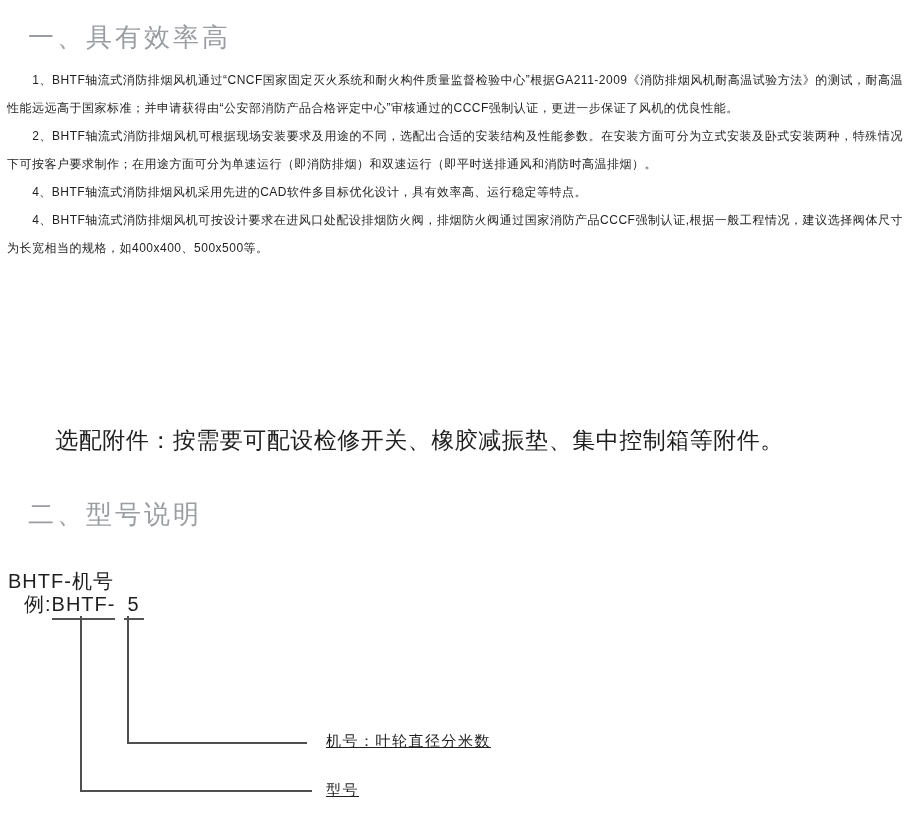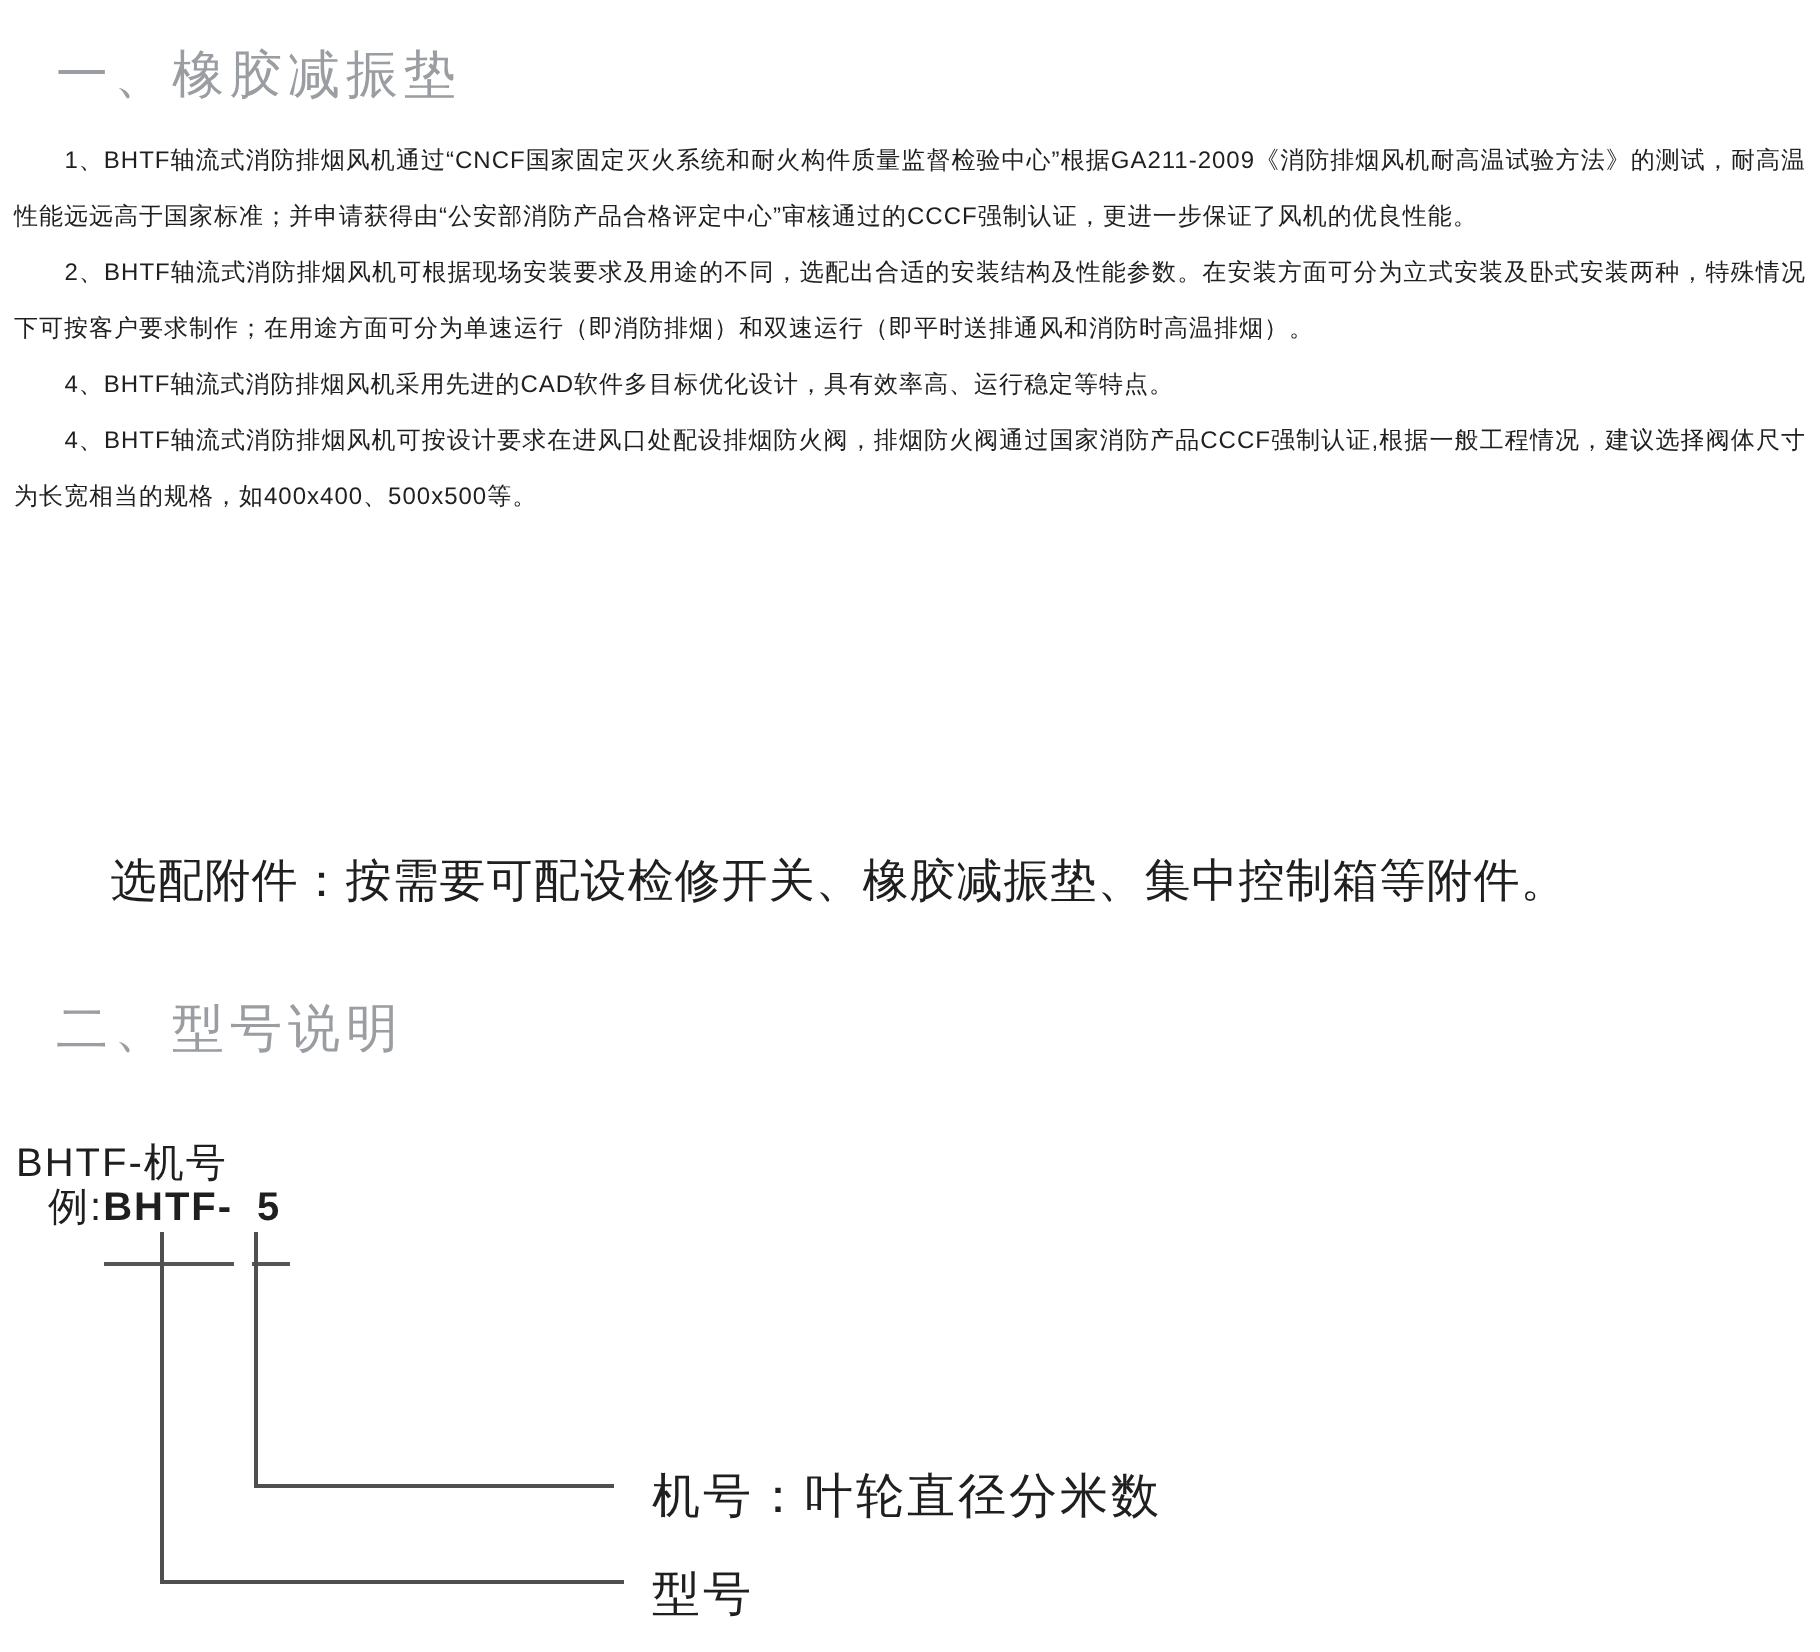--- a/index.html
+++ b/index.html
@@ -68,54 +68,54 @@
   .example-line {
     position: absolute;
     left: 24px; top: 34px;
     font-size: 20px;
     line-height: 21px;
     letter-spacing: 1px;
     white-space: nowrap;
   }
   .example-line .u {
     border-bottom: 2px solid #555555;
-    padding-bottom: 16px;
+    padding-bottom: 3px;
     display: inline-block;
-    font-weight: bold;
   }
   .example-line .num {
     margin-left: 9px;
     padding-left: 3px;
     padding-right: 4px;
   }
   .dline {
     position: absolute;
     background: #4f4f4f;
   }
   .vline { width: 2px; }
   .hline { height: 2px; }
   #vline-model  { left: 80px;  top: 56px;  height: 176px; }
   #vline-number { left: 127px; top: 56px;  height: 128px; }
   #hline-number { left: 127px; top: 182px; width: 180px; }
   #hline-model  { left: 80px;  top: 230px; width: 232px; }
   .callout {
     position: absolute;
-    font-size: 24px;
+    font-size: 15px;
     letter-spacing: 1.5px;
     white-space: nowrap;
+    text-decoration: underline;
   }
   #fan-number-callout { left: 326px; top: 172px; }
   #model-callout      { left: 326px; top: 221px; }
 </style>
 </head>
 <body>
 
 <div>
 
-  <h2 class="sec-heading" id="section1-heading">一、橡胶减振垫</h2>
+  <h2 class="sec-heading" id="section1-heading">一、具有效率高</h2>
 
   <div class="body-text">
     <p>1、BHTF轴流式消防排烟风机通过“CNCF国家固定灭火系统和耐火构件质量监督检验中心”根据GA211-2009《消防排烟风机耐高温试验方法》的测试，耐高温性能远远高于国家标准；并申请获得由“公安部消防产品合格评定中心”审核通过的CCCF强制认证，更进一步保证了风机的优良性能。</p>
     <p>2、BHTF轴流式消防排烟风机可根据现场安装要求及用途的不同，选配出合适的安装结构及性能参数。在安装方面可分为立式安装及卧式安装两种，特殊情况下可按客户要求制作；在用途方面可分为单速运行（即消防排烟）和双速运行（即平时送排通风和消防时高温排烟）。</p>
     <p>4、BHTF轴流式消防排烟风机采用先进的CAD软件多目标优化设计，具有效率高、运行稳定等特点。</p>
     <p>4、BHTF轴流式消防排烟风机可按设计要求在进风口处配设排烟防火阀，排烟防火阀通过国家消防产品CCCF强制认证,根据一般工程情况，建议选择阀体尺寸为长宽相当的规格，如400x400、500x500等。</p>
   </div>
 
   <p class="accessories">选配附件：按需要可配设检修开关、橡胶减振垫、集中控制箱等附件。</p>
 

